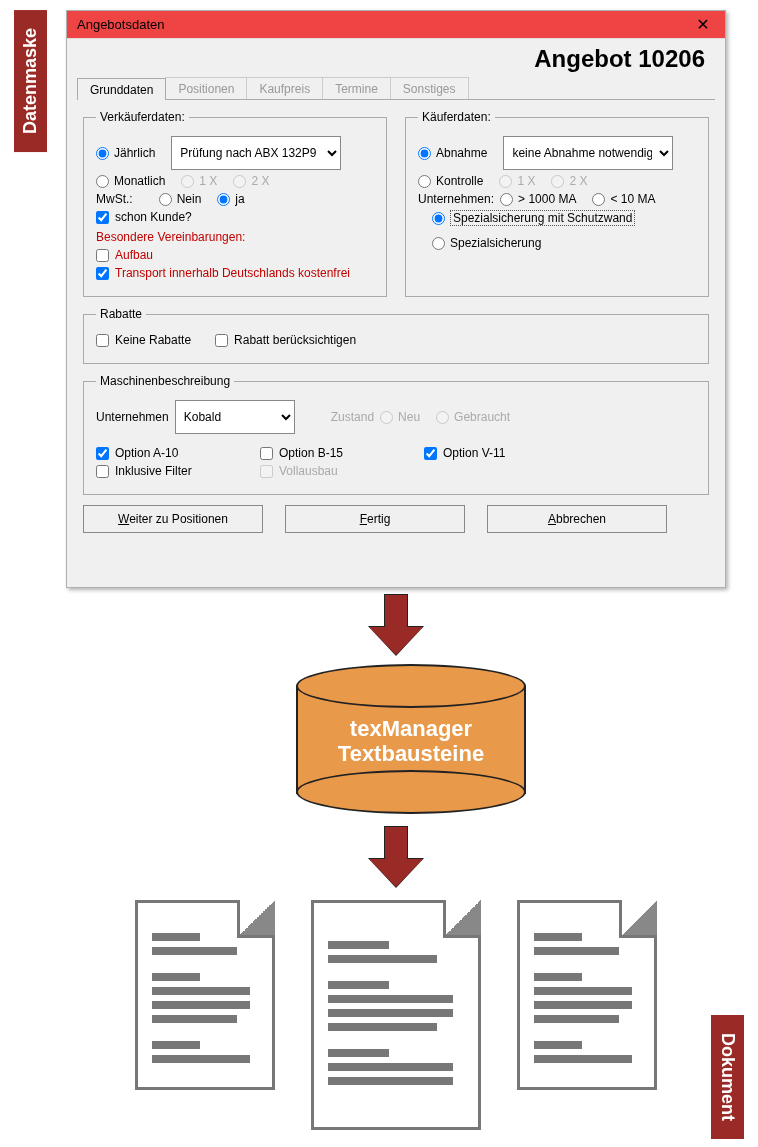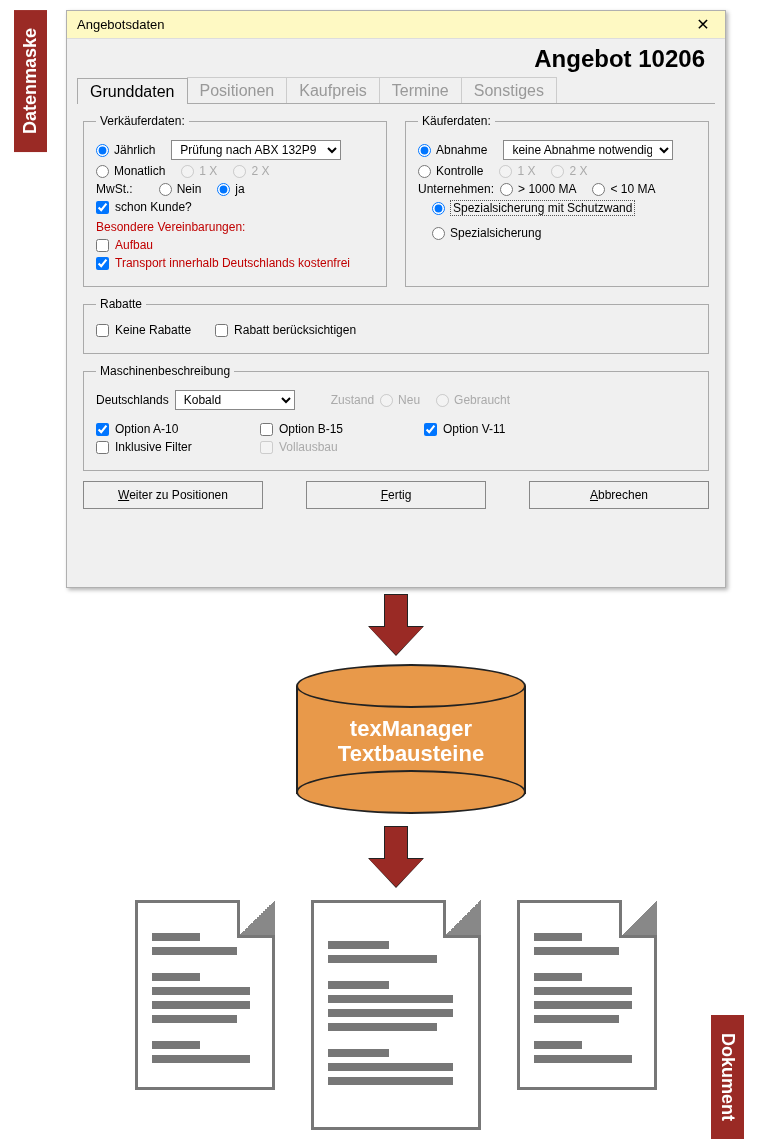--- a/index.html
+++ b/index.html
@@ -37,21 +37,21 @@
     top: 10px;
     left: 66px;
     width: 660px;
     height: 578px;
     background: #f0f0f0;
     border: 1px solid #b0b0b0;
     box-shadow: 2px 2px 4px rgba(0,0,0,0.3);
   }
   .titlebar {
     height: 28px;
-    background: #fef9c3;
+    background: #ef4444;
     border-bottom: 1px solid #ddd;
     display: flex;
     align-items: center;
     justify-content: space-between;
     padding: 0 6px 0 10px;
     font-size: 13px;
   }
   .titlebar .close {
     width: 32px;
     height: 20px;
@@ -69,21 +69,21 @@
     color: #000;
   }
   .tabs {
     display: flex;
     margin: 0 10px;
     border-bottom: 1px solid #aaa;
     position: relative;
   }
   .tab {
     padding: 4px 12px 3px;
-    font-size: 16px;
+    font-size: 12px;
     color: #999;
     border: 1px solid #ccc;
     border-bottom: none;
     background: #f0f0f0;
     margin-right: -1px;
     cursor: pointer;
   }
   .tab.active {
     color: #000;
     background: #f0f0f0;
@@ -110,42 +110,42 @@
     margin: 4px 0;
     white-space: nowrap;
   }
   .line .spacer { width: 14px; }
   label.red { color: #c00000; }
   .bv-header { color: #c00000; margin: 6px 0 2px; }
   .disabled-text { color: #aaa; }
 
   input[type=radio], input[type=checkbox] { margin: 0 2px 0 0; }
   select.combo {
-    height: 20px;
+    height: 34px;
     border: 1px solid #888;
     background: #fff;
     font-size: 12px;
     padding: 0 4px;
   }
   .combo-wide { width: 170px; }
   .combo-mid  { width: 120px; }
 
   .chk { display: inline-flex; align-items: center; gap: 4px; margin-right: 18px; }
   .radio { display: inline-flex; align-items: center; gap: 3px; margin-right: 10px; }
   .radio.disabled label, .chk.disabled label { color: #aaa; }
 
   .special-hl {
     border: 1px dotted #555;
     padding: 0 2px;
   }
 
   .buttons-row {
     display: flex;
     gap: 22px;
-    justify-content: space-between;
+    justify-content: flex-start;
     margin-top: 6px;
   }
   .btn {
     width: 180px;
     height: 28px;
     background: #f0f0f0;
     border: 1px solid #888;
     font-size: 12px;
     cursor: pointer;
   }
@@ -427,21 +427,21 @@
         <span class="chk">
             <input type="checkbox" style="">
             <label>Rabatt berücksichtigen</label>
           </span>
       </div>
     </fieldset>
 
     <fieldset>
       <legend>Maschinenbeschreibung</legend>
       <div class="line">
-        <span>Deutschlands</span>
+        <span>Unternehmen</span>
         <select class="combo combo-mid">
           <option>Kobald</option>
         </select>
         <span style="width:24px"></span>
         <span class="disabled-text">Zustand</span>
         <span class="radio disabled">
             <input type="radio" disabled="" style="">
             <label>Neu</label>
           </span>
         <span class="radio disabled">

